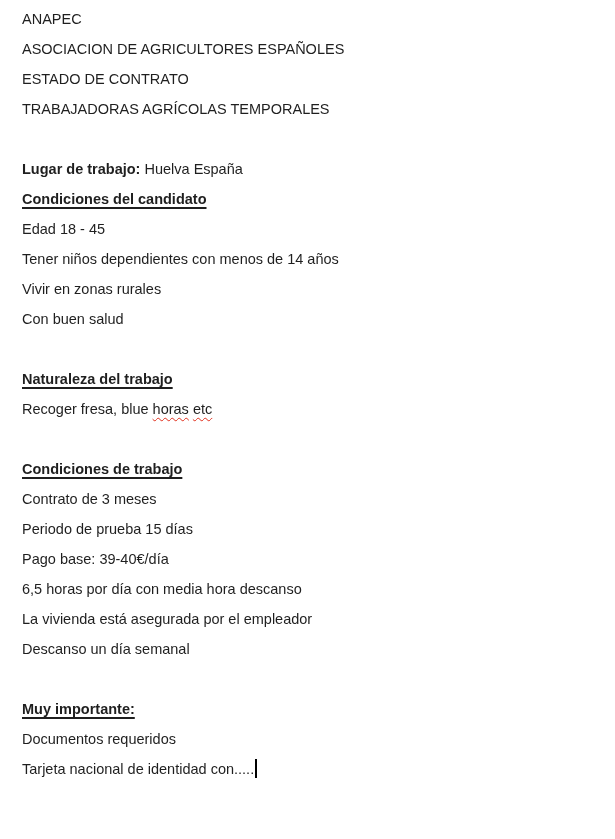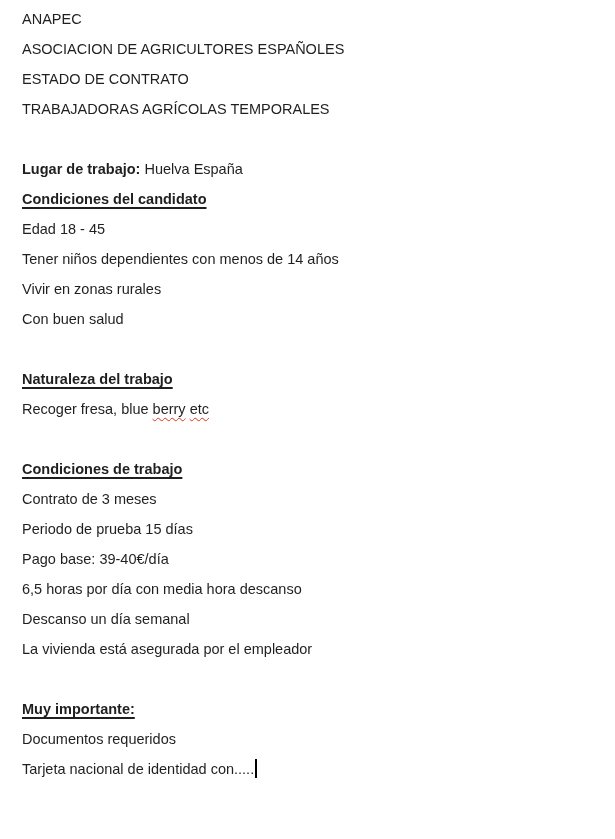--- a/index.html
+++ b/index.html
@@ -72,27 +72,27 @@
 
   <div class="line gap-before"><span class="heading-inline">Lugar de trabajo:</span><span> Huelva España</span></div>
 
   <div class="line heading">Condiciones del candidato</div>
   <div class="line">Edad 18 - 45</div>
   <div class="line">Tener niños dependientes con menos de 14 años</div>
   <div class="line">Vivir en zonas rurales</div>
   <div class="line">Con buen salud</div>
 
   <div class="line heading gap-before">Naturaleza del trabajo</div>
-  <div class="line"><span>Recoger fresa, blue </span><span class="misspelled">berry</span><span> </span><span class="misspelled">etc</span></div>
+  <div class="line"><span>Recoger fresa, blue </span><span class="misspelled">horas</span><span> </span><span class="misspelled">etc</span></div>
 
   <div class="line heading gap-before">Condiciones de trabajo</div>
   <div class="line">Contrato de 3 meses</div>
   <div class="line">Periodo de prueba 15 días</div>
   <div class="line">Pago base: 39-40€/día</div>
   <div class="line">6,5 horas por día con media hora descanso</div>
+  <div class="line">La vivienda está asegurada por el empleador</div>
   <div class="line">Descanso un día semanal</div>
-  <div class="line">La vivienda está asegurada por el empleador</div>
 
   <div class="line heading gap-before">Muy importante:</div>
   <div class="line">Documentos requeridos</div>
   <div class="line"><span>Tarjeta nacional de identidad con.....</span><span class="caret"></span></div>
 
 </div>
 
 </body></html>

